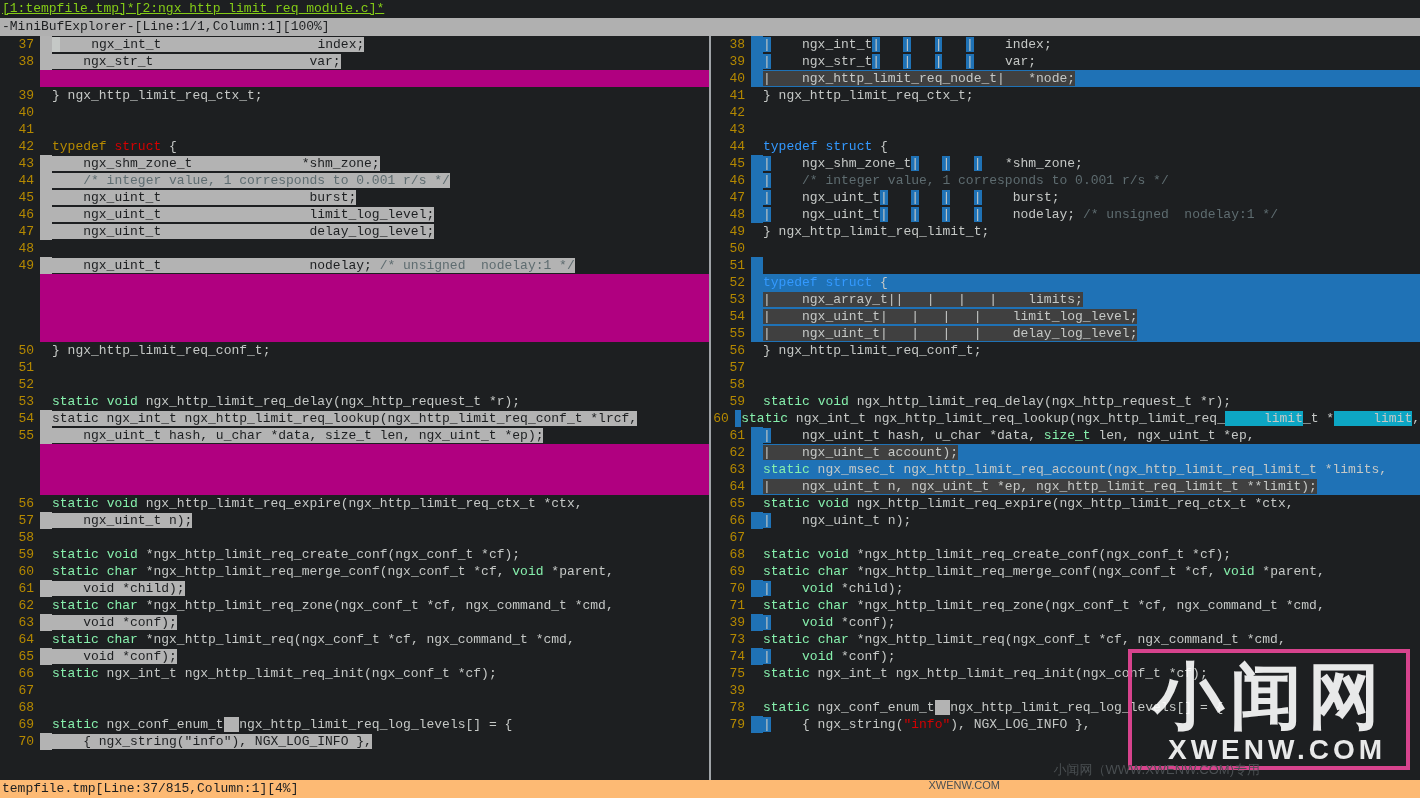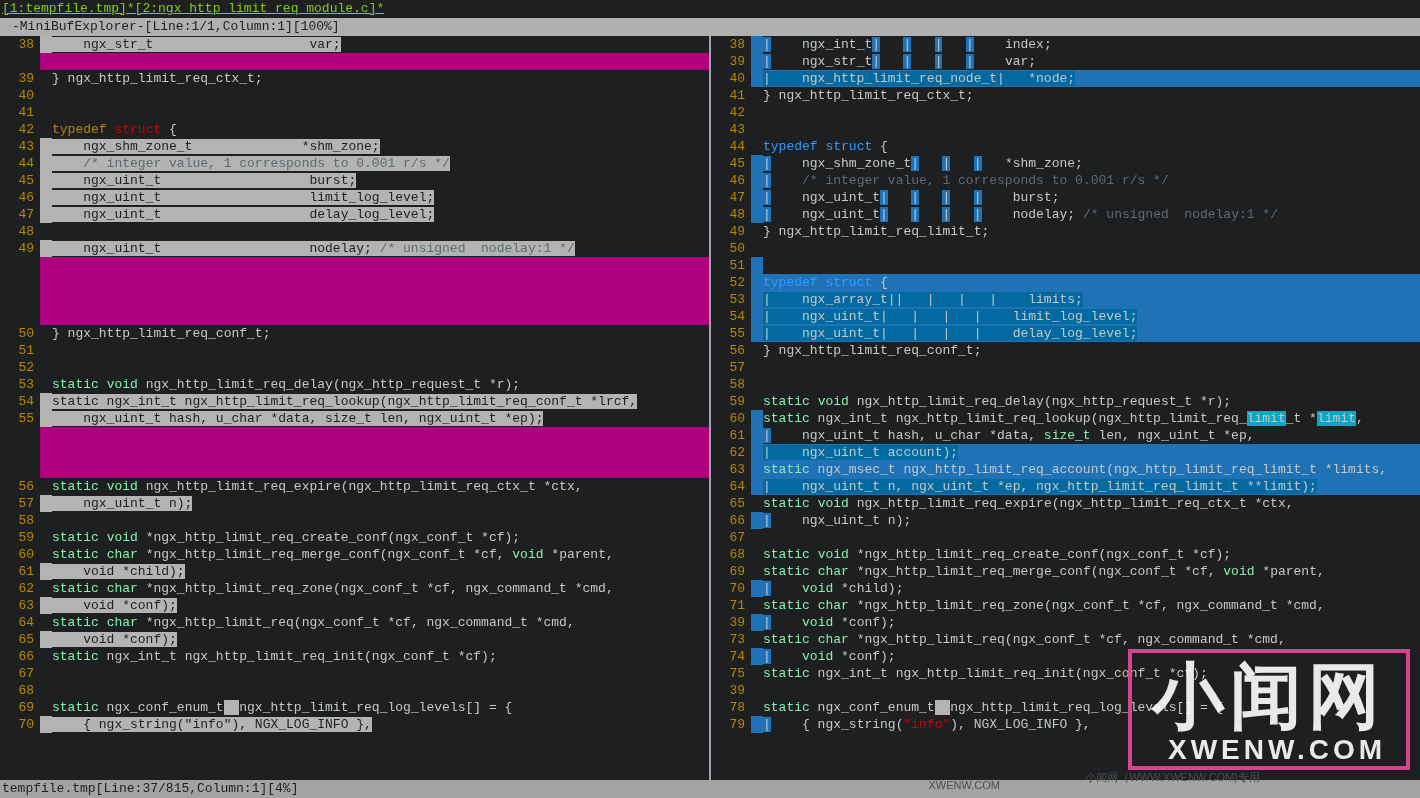--- a/index.html
+++ b/index.html
@@ -20,40 +20,40 @@
     height: 18px;
     line-height: 18px;
     padding-left: 2px;
     text-decoration: underline;
   }
   .minibuf {
     background: #b0b0b0;
     color: #1d1f21;
     height: 18px;
     line-height: 18px;
-    padding-left: 12px;
+    padding-left: 2px;
   }
   .panes {
     display: flex;
     height: calc(100% - 36px - 18px);
   }
   .pane {
     flex: 1;
     display: flex;
     flex-direction: column;
     overflow: hidden;
   }
   .pane.left { border-right: 2px solid #a0a4a8; }
   .gutter-and-code {
     display: flex;
     flex-direction: column;
     overflow: hidden;
   }
   .statusbar {
-    background: #a3a3a3;
+    background: #fdba74;
     color: #1d1f21;
     height: 18px;
     line-height: 18px;
     padding-left: 2px;
   }
   .statusbars { display: flex; }
   .statusbars > div { flex:1; }
   .line {
     display: flex;
     height: 17px;
@@ -71,66 +71,71 @@
     box-sizing: border-box;
   }
   .code {
     white-space: pre;
     flex: 1;
   }
   
   .hl-grey  { background: #b3b3b3; color:#1d1f21; }
   .hl-magenta-bg { background: #b00080; }
   .hl-blue-bg    { background: #1f72b6; }
-  .hl-cyan-bg    { background: #0da6c4; }
+  .hl-cyan-bg    { background: #0da6c4; padding-left: 39px; }
   .kw-blue   { color:#3399ff; }
   .kw-green  { color:#86efac; }
   .kw-yellow { color:#b58900; }
   .kw-red    { color:#d30102; }
   .comment   { color:#5e6c70; }
   .cursorblk { background:#c5c8c6; width:8px; display:inline-block; height:15px; vertical-align:middle;}
   .diffL-magenta { background:#b00080; }
   .diffL-blue    { background:#1f72b6; }
   .diffL-grey    { background:#b3b3b3; }
   .seg { display:inline; }
   .pipe-bg { background:#1f72b6; color:#c5c8c6; }
-  .pipe-cy { background:#0369a1; color:#c5c8c6;text-align:center; }
+  .pipe-cy { background:#404040; color:#c5c8c6;text-align:center; }
   .watermark {
     position:absolute;
     right:10px; bottom:28px;
     color:#fff; font-family: sans-serif;
     font-size:48px; font-weight:bold;
     letter-spacing:2px;
     pointer-events:none;
     opacity:0.9;
     border:4px solid #ec4899;
     padding:6px 20px 2px 20px;
     text-align:right;
     line-height:1.05;
   }
   .watermark .cn { font-size:72px; letter-spacing:6px;}
   .watermark .en { font-size:28px; letter-spacing:4px; display:block;}
   .wm2 {
-    position:absolute; right:160px; bottom:12px;
-    color:#4a4f52; font-family:sans-serif; font-size:11px; pointer-events:none;
+    position:absolute; right:160px; bottom:20px;
+    color:#4a4f52; font-family:sans-serif; font-size:13px; pointer-events:none;
   }
   .wm2b {
     position:absolute; right:420px; bottom:4px;
     color:#4a4f52; font-family:sans-serif; font-size:11px; pointer-events:none;
   }
 </style>
 </head>
 <body>
 
 <div class="topbar">[1:tempfile.tmp]*[2:ngx_http_limit_req_module.c]*</div>
 <div class="minibuf">-MiniBufExplorer-[Line:1/1,Column:1][100%]</div>
 
 <div class="panes">
   <div class="pane left">
      <div class="gutter-and-code" id="leftCode">
+        <div class="line">
+          <div class="ln">37</div>
+          <div class="diffcol diffL-grey"></div>
+          <div class="code"><span class="cursorblk"></span><span class="seg hl-grey">    ngx_int_t                    index;</span></div>
+        </div>
         <div class="line">
           <div class="ln">38</div>
           <div class="diffcol diffL-grey"></div>
           <div class="code"><span class="seg hl-grey">    ngx_str_t                    var;</span></div>
         </div>
         <div class="line">
           <div class="ln"></div>
           <div class="diffcol diffL-magenta"></div>
           <div class="code hl-magenta-bg"></div>
         </div>

